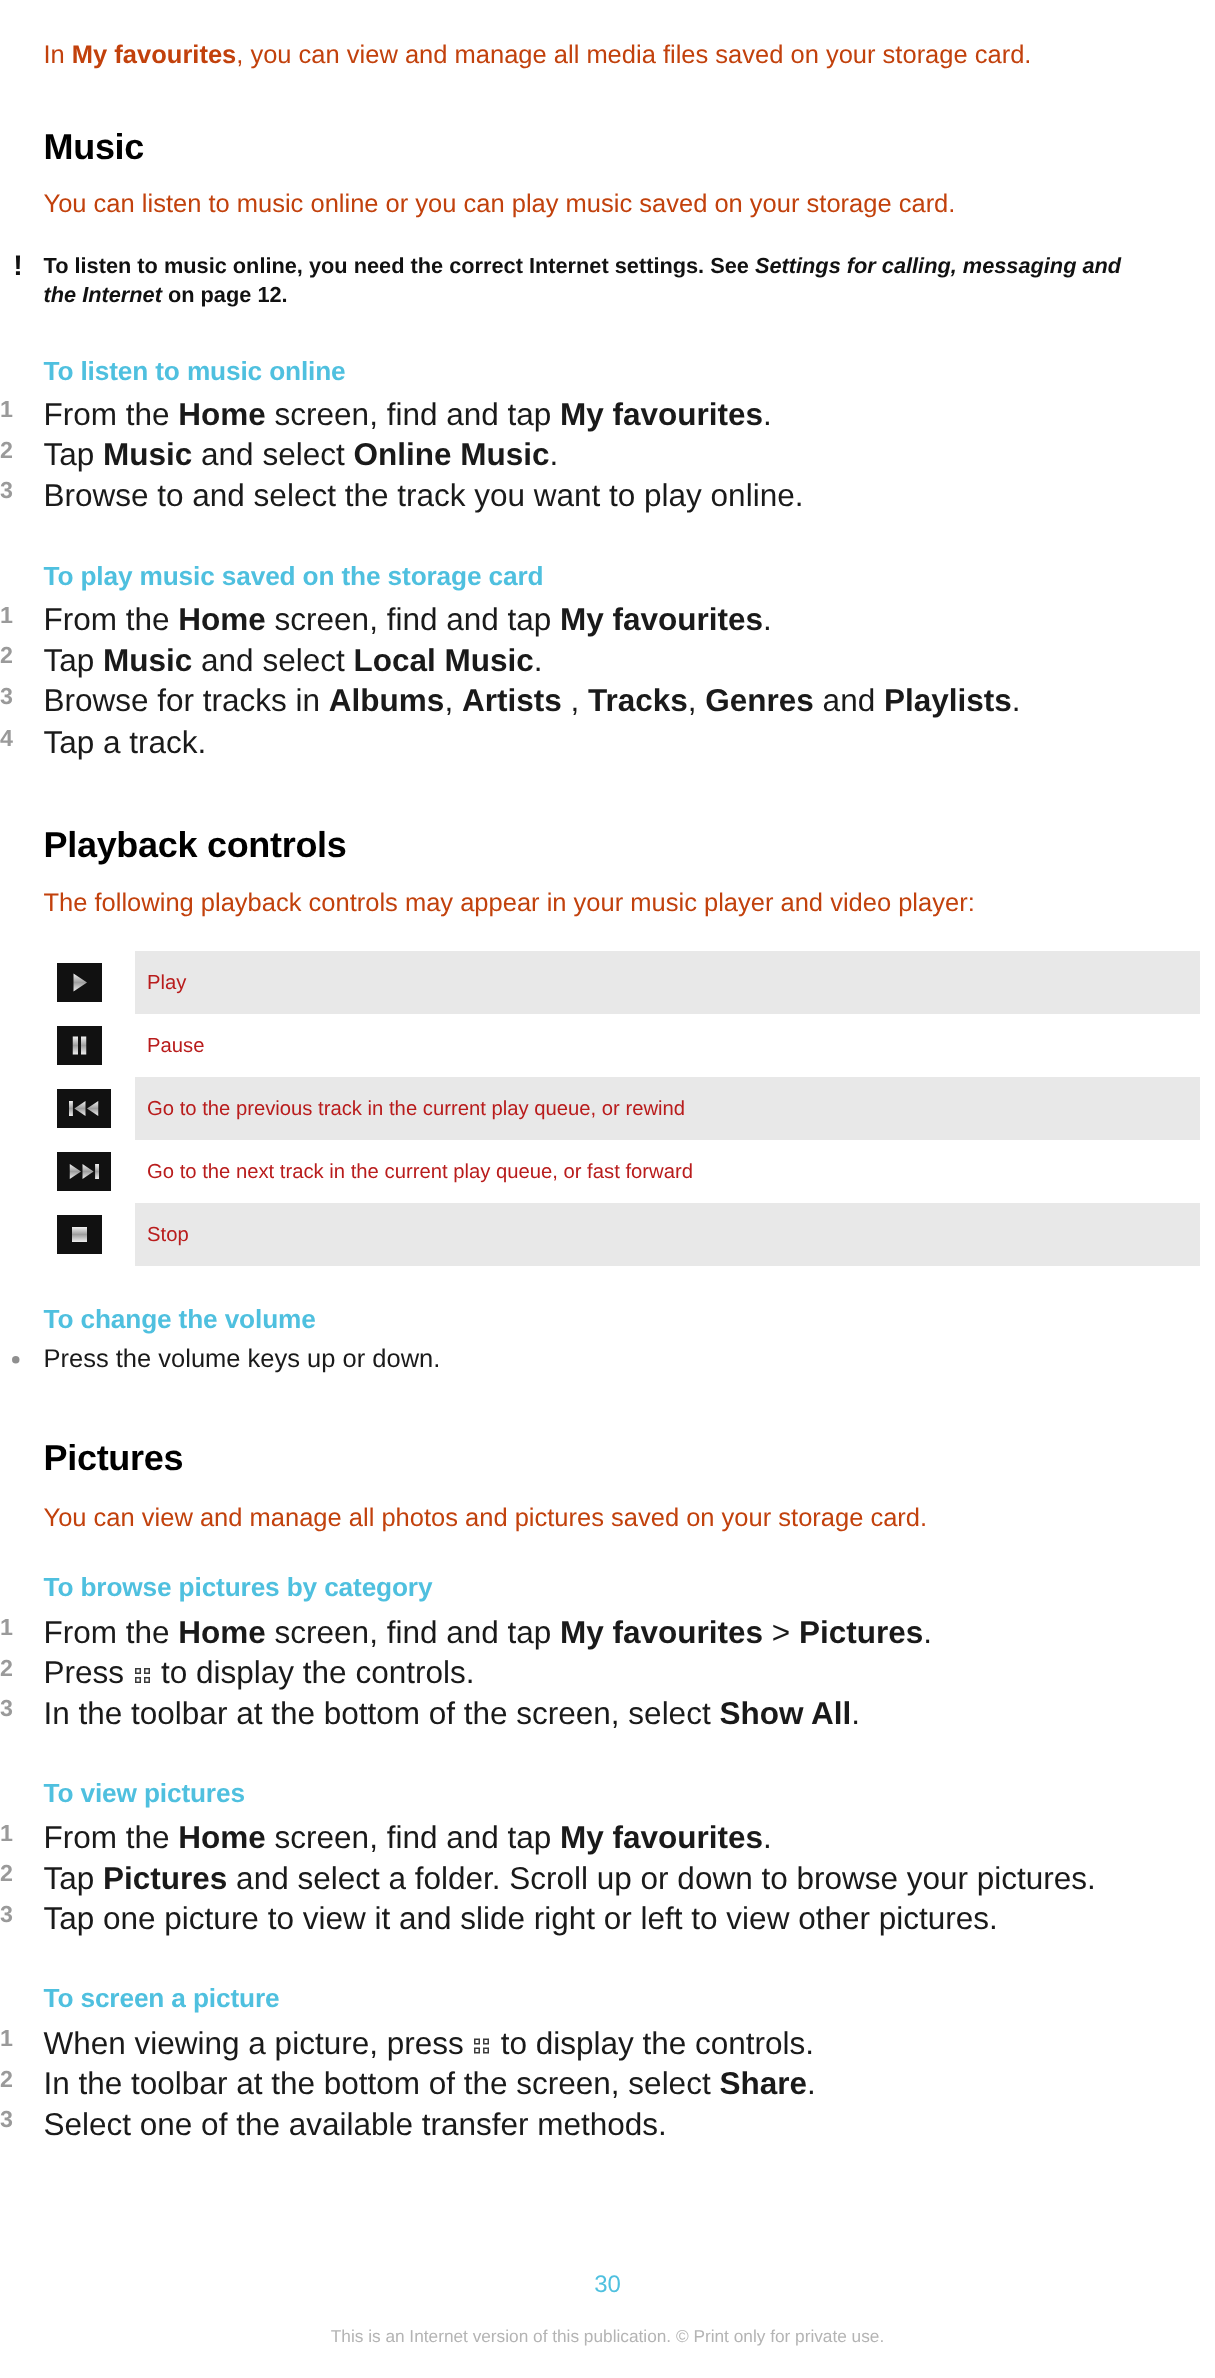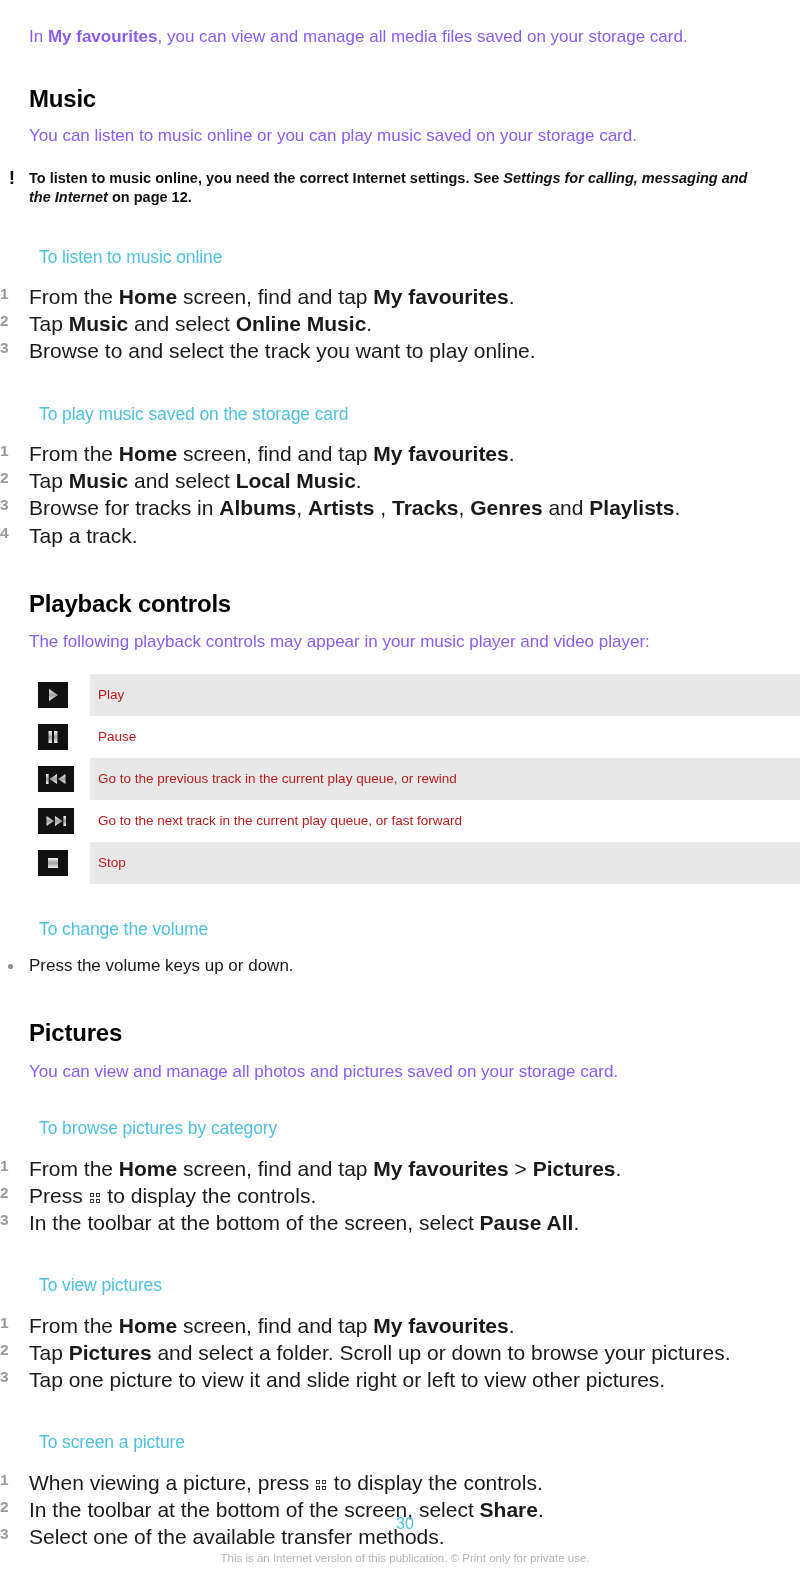--- a/index.html
+++ b/index.html
@@ -41,33 +41,33 @@
     margin: 0;
     padding: 0 0 0 29px;
     line-height: 1.1;
     color: #000;
     letter-spacing: -0.2px;
   }
 
   h3.task-title {
     color: #4fc0df;
     font-size: 17.5px;
-    font-weight: 400;
-    margin: 10px;
+    font-weight: 700;
+    margin: 0;
     padding: 0 0 0 29px;
     line-height: 1.15;
     letter-spacing: -0.1px;
   }
 
   p.body-text {
     font-size: 17px;
     margin: 0;
     padding: 0 8px 0 29px;
     line-height: 1.28;
-    color: #8b5cf6;
+    color: #c2410c;
   }
 
   
   .note {
     position: relative;
     padding: 0 48px 0 29px;
     font-size: 14.5px;
     font-weight: bold;
     line-height: 1.30;
     color: #111;
@@ -406,21 +406,21 @@
   <div style="height:14px"></div>
   <p class="body-text">You can view and manage all photos and pictures saved on your storage card.</p>
 
   <div style="height:26px"></div>
 
   <h3 class="task-title">To browse pictures by category</h3>
   <div class="sp-3" style="height:6px"></div>
   <ol class="steps">
     <li><span>From the </span><b>Home</b><span> screen, find and tap </span><b>My favourites</b><span> &gt; </span><b>Pictures</b><span>.</span></li>
     <li><span>Press </span><span class="menu-key"><i></i><i></i><i></i><i></i></span><span> to display the controls.</span></li>
-    <li><span>In the toolbar at the bottom of the screen, select </span><b>Pause All</b><span>.</span></li>
+    <li><span>In the toolbar at the bottom of the screen, select </span><b>Show All</b><span>.</span></li>
   </ol>
 
   <div style="height:29px"></div>
 
   <h3 class="task-title">To view pictures</h3>
   <div class="sp-3" style="height:6px"></div>
   <ol class="steps">
     <li><span>From the </span><b>Home</b><span> screen, find and tap </span><b>My favourites</b><span>.</span></li>
     <li><span>Tap </span><b>Pictures</b><span> and select a folder. Scroll up or down to browse your pictures.</span></li>
     <li><span>Tap one picture to view it and slide right or left to view other pictures.</span></li>

